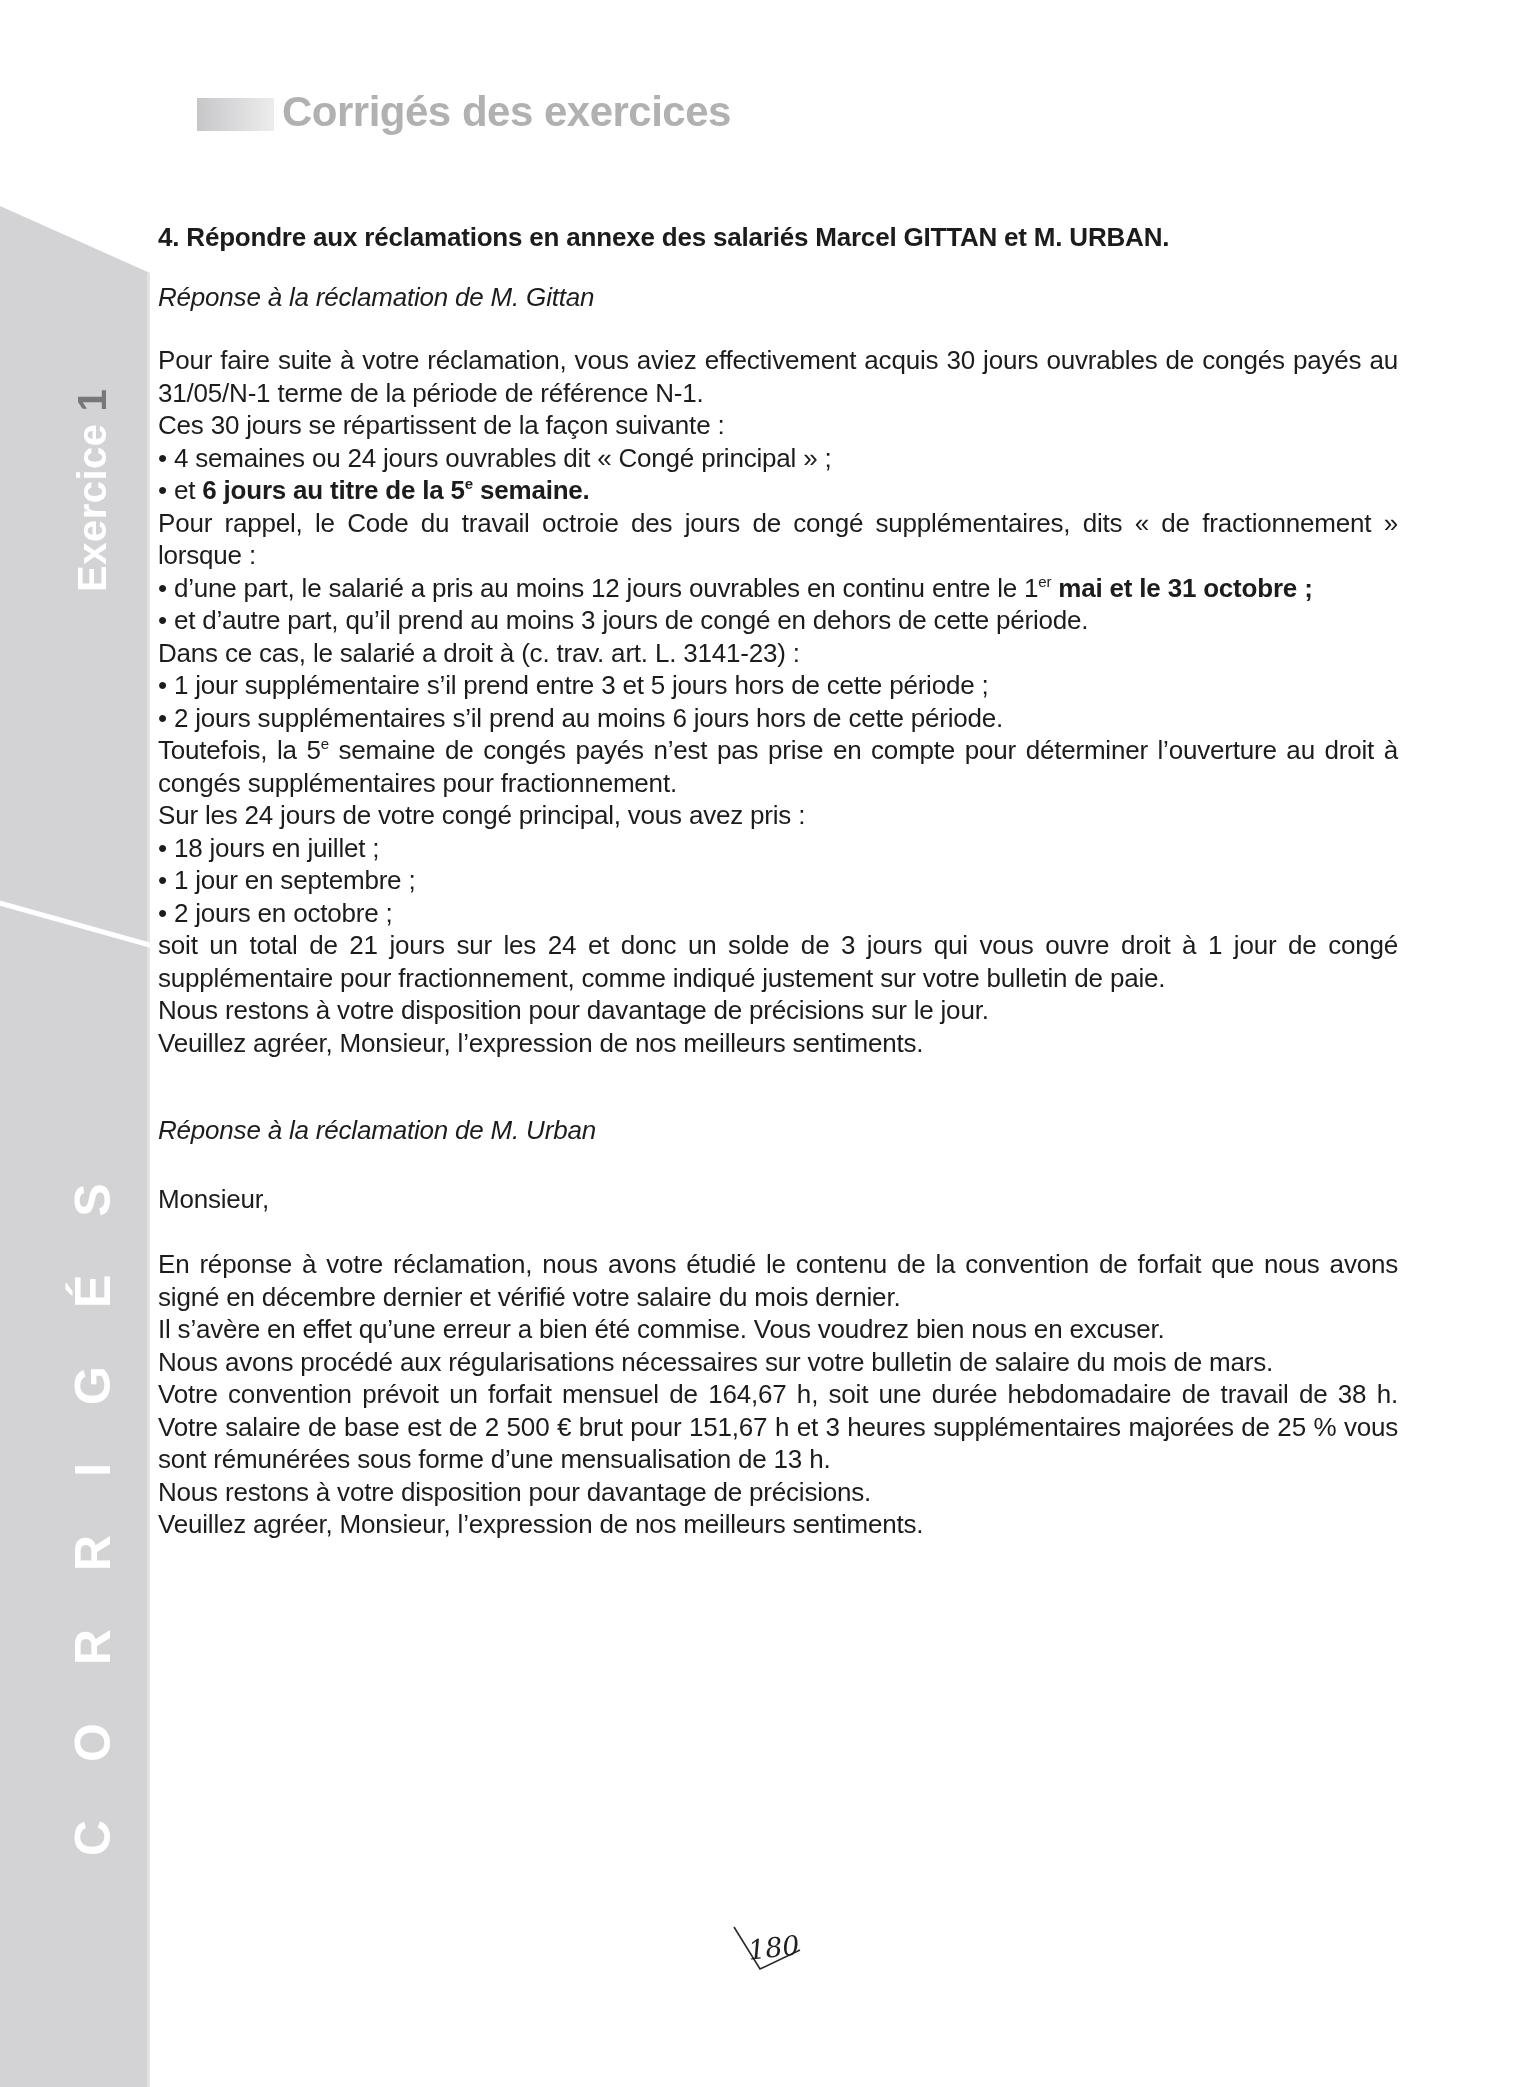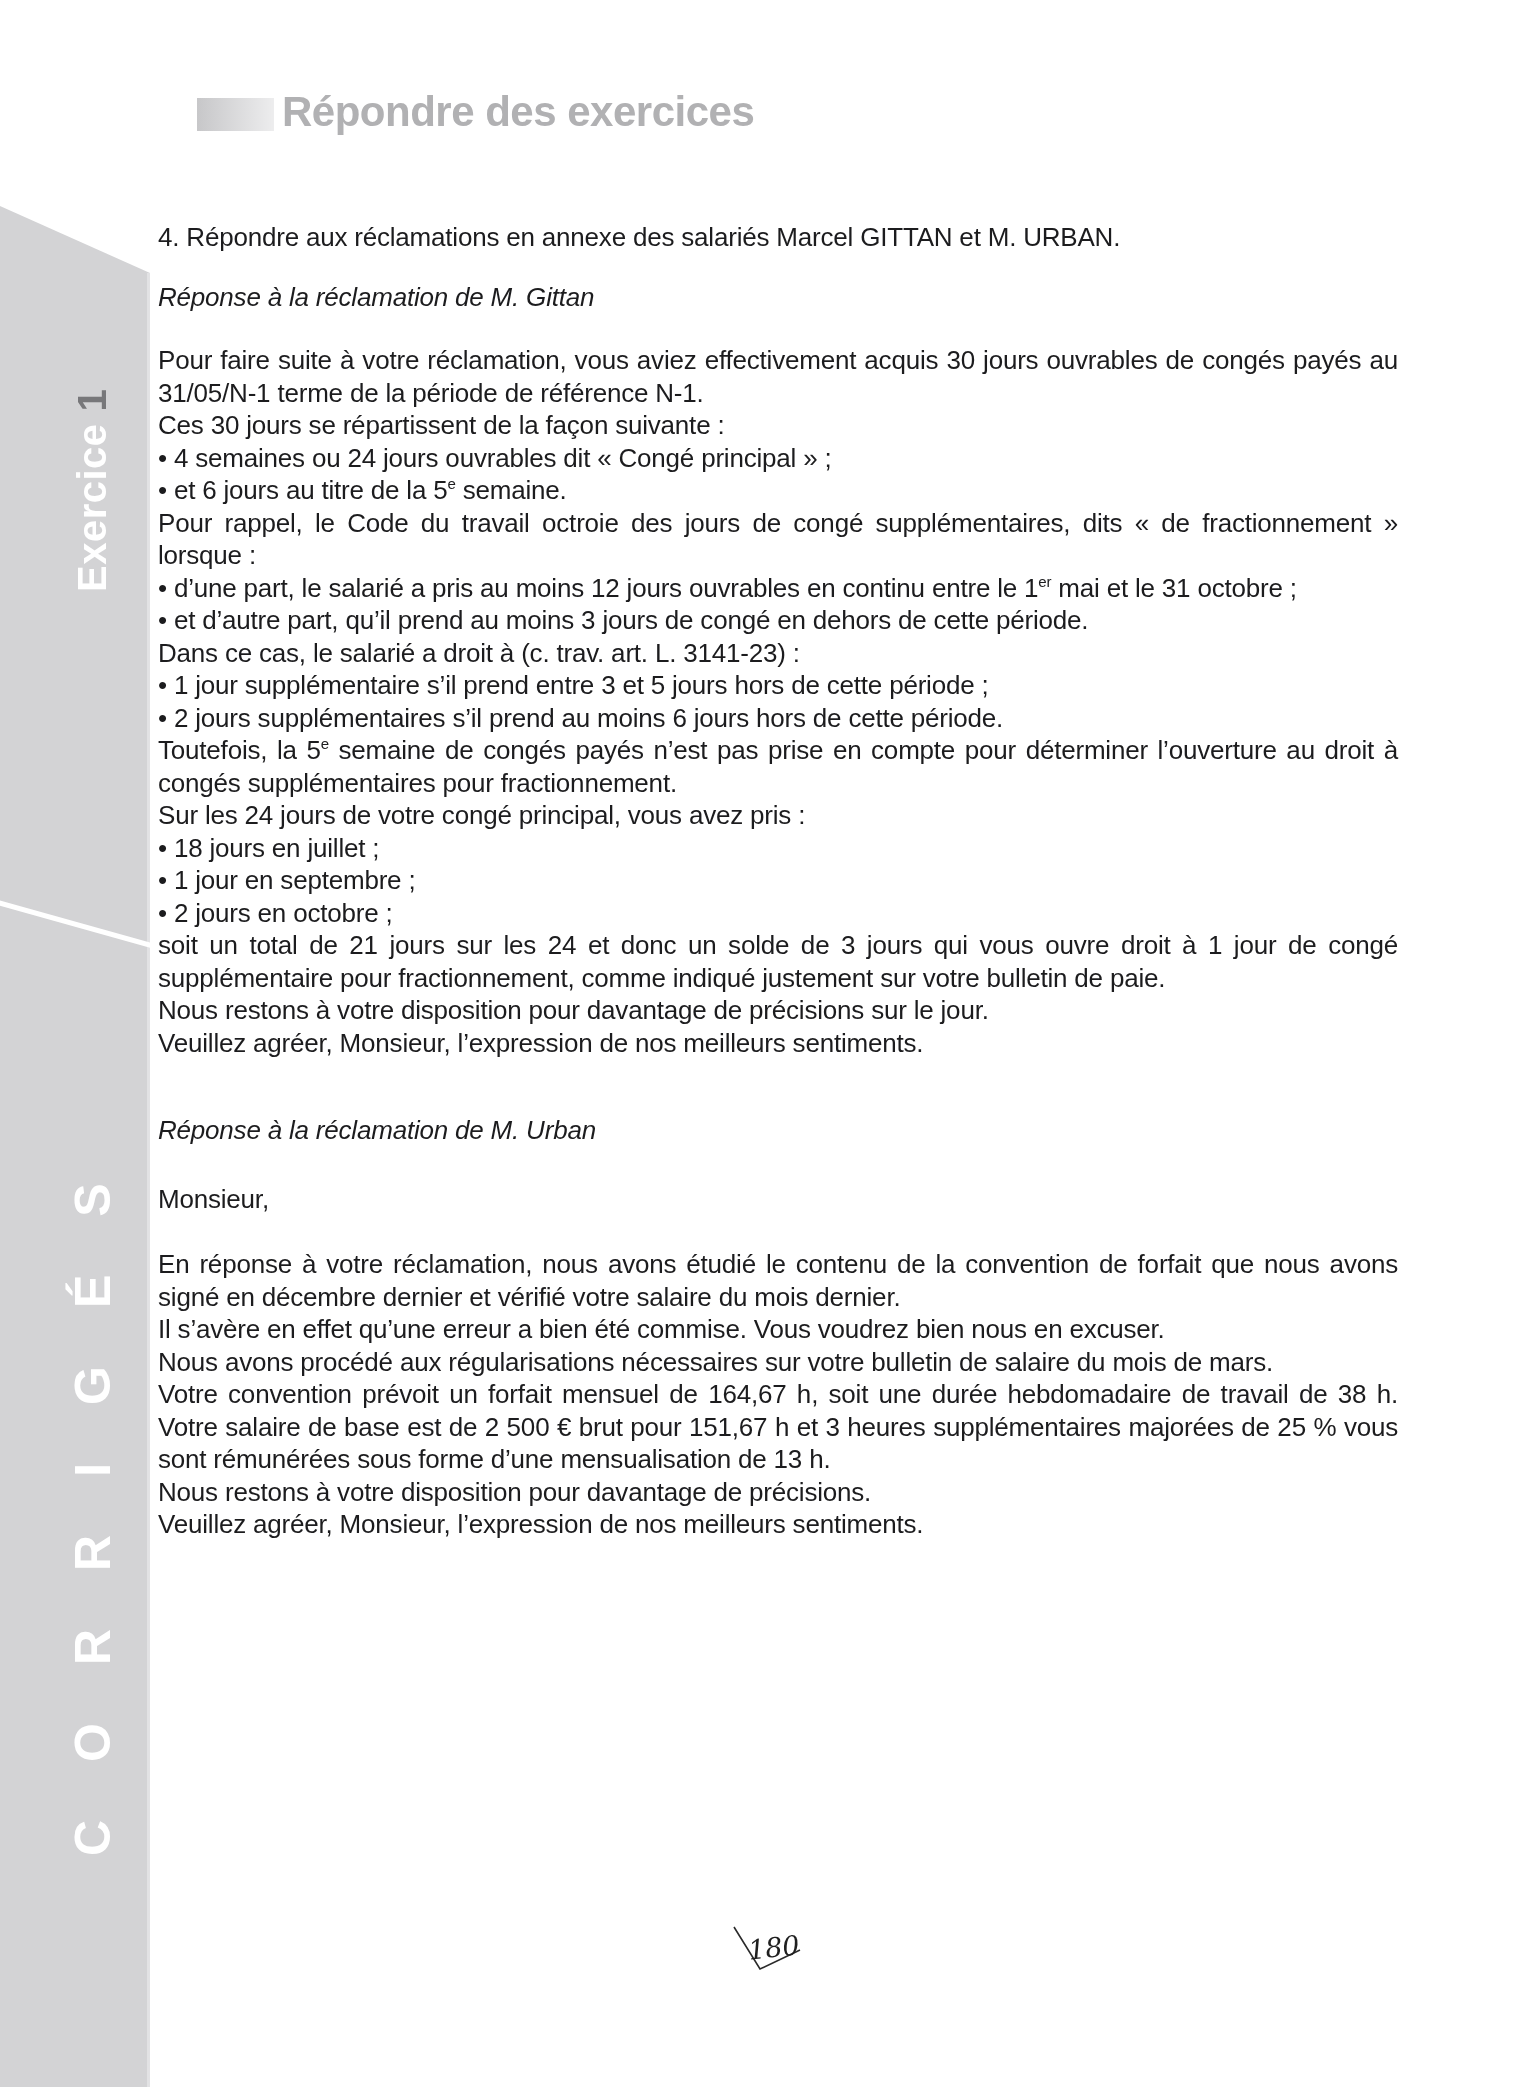--- a/index.html
+++ b/index.html
@@ -37,21 +37,21 @@
     position:absolute;left:282px;top:88px;margin:0;
     font-size:42px;font-weight:bold;color:#b1b1b3;letter-spacing:-.5px;
   }
   
   .doc{position:absolute;left:158px;top:221px;width:1240px;font-size:26px;line-height:32.5px;letter-spacing:-.2px;}
   .question{font-weight:bold;margin:0 0 27px 0;}
   .section-heading{font-weight:normal;font-style:italic;margin:0 0 31px 0;}
   .section + .section{margin-top:55px;}
   .para{text-align:justify;margin:0;}
   .para.p-salutation{margin:36px 0 33px 0;}
-  .b{font-weight:normal;}
+  .b{font-weight:bold;}
   sup{font-size:58%;line-height:0;}
   
   .corner-mark{position:absolute;left:710px;top:1915px;}
   .page-num{
     position:absolute;left:748px;top:1932px;
     font-family:"DejaVu Serif",serif;font-style:italic;font-size:27px;color:#1f1f1f;
     transform:rotate(-6deg);
   }
 </style>
 </head>
@@ -63,21 +63,21 @@
     <div class="sidebar-edge"></div>
     <div class="sidebar-slash"></div>
     <div class="exercise-label">
       <span>Exercice</span><span class="num">1</span>
     </div>
     <div class="corriges-label">CORRIGÉS</div>
   </aside>
 
   <header>
     <div class="header-bar"></div>
-    <h1 class="title">Répondre des exercices</h1>
+    <h1 class="title">Corrigés des exercices</h1>
   </header>
 
   <main class="doc">
     <div class="question"><span class="b">4. Répondre aux réclamations en annexe des salariés Marcel GITTAN et M. URBAN.</span></div>
     <div id="sections">
         <section class="section">
           <div class="section-heading">Réponse à la réclamation de M. Gittan</div>
           <div class="para"><span>Pour faire suite à votre réclamation, vous aviez effectivement acquis 30 jours ouvrables de congés payés au 31/05/N-1 terme de la période de référence N-1.</span></div>
           <div class="para"><span>Ces 30 jours se répartissent de la façon suivante&nbsp;:</span></div>
           <div class="para"><span>• 4 semaines ou 24 jours ouvrables dit «&nbsp;Congé principal&nbsp;»&nbsp;;</span></div>

